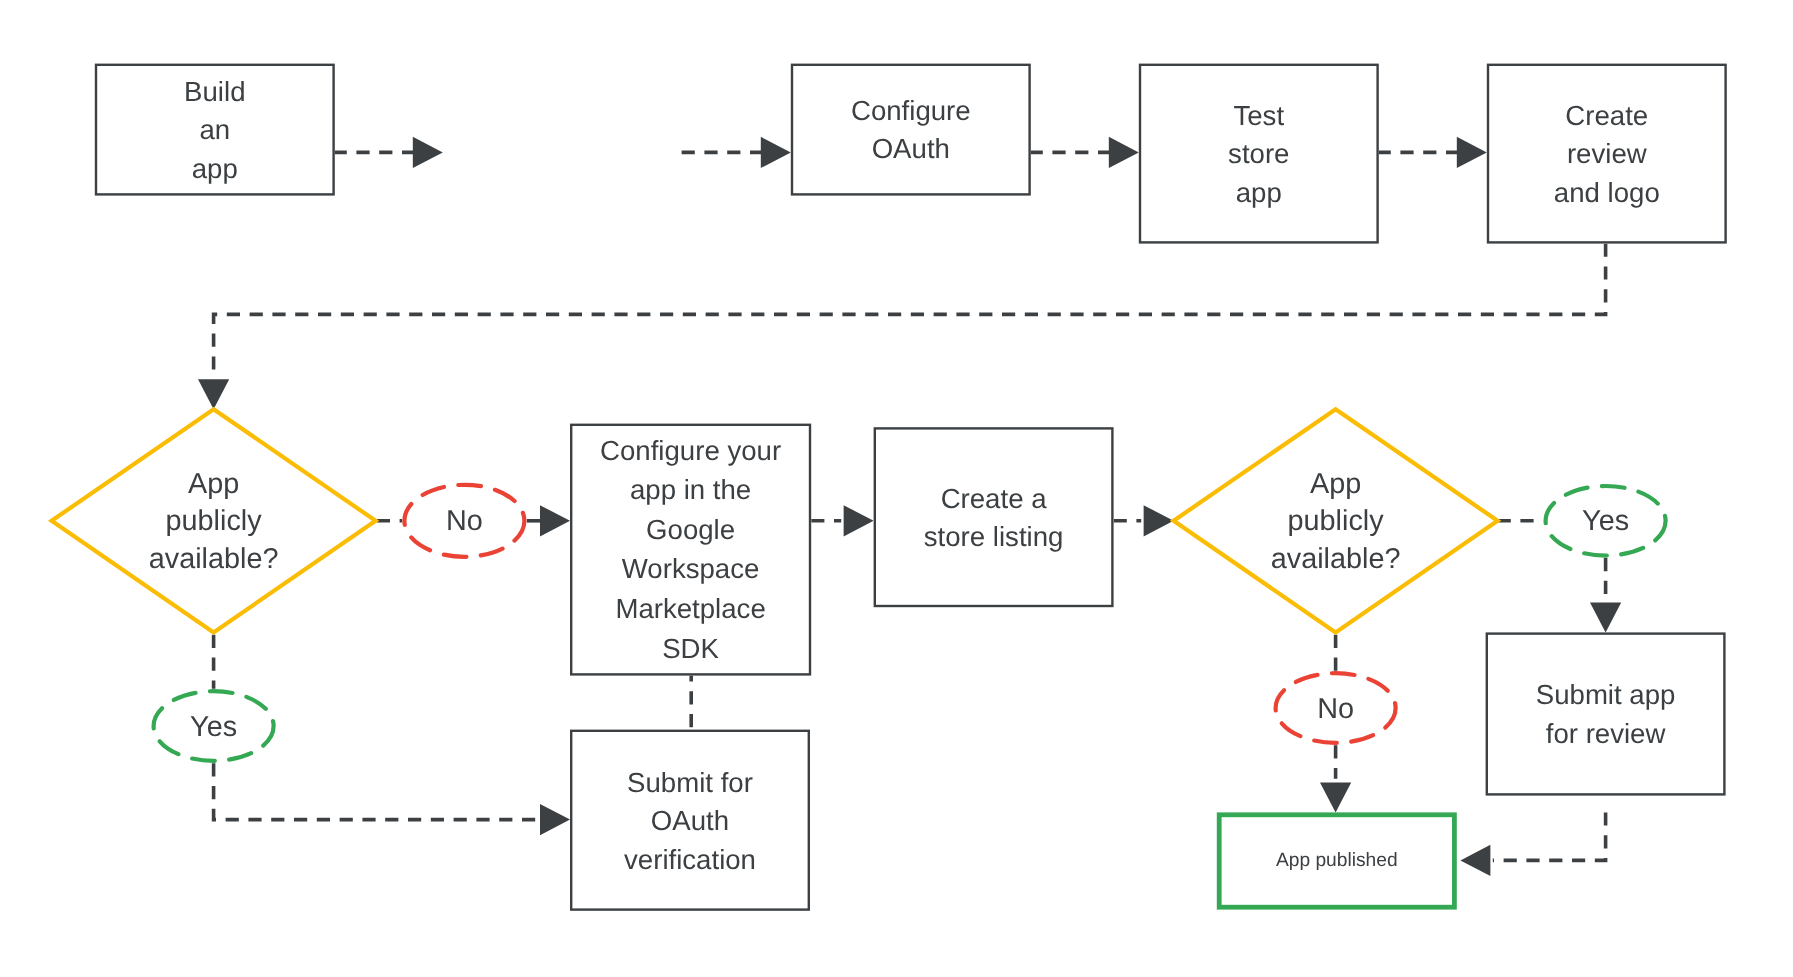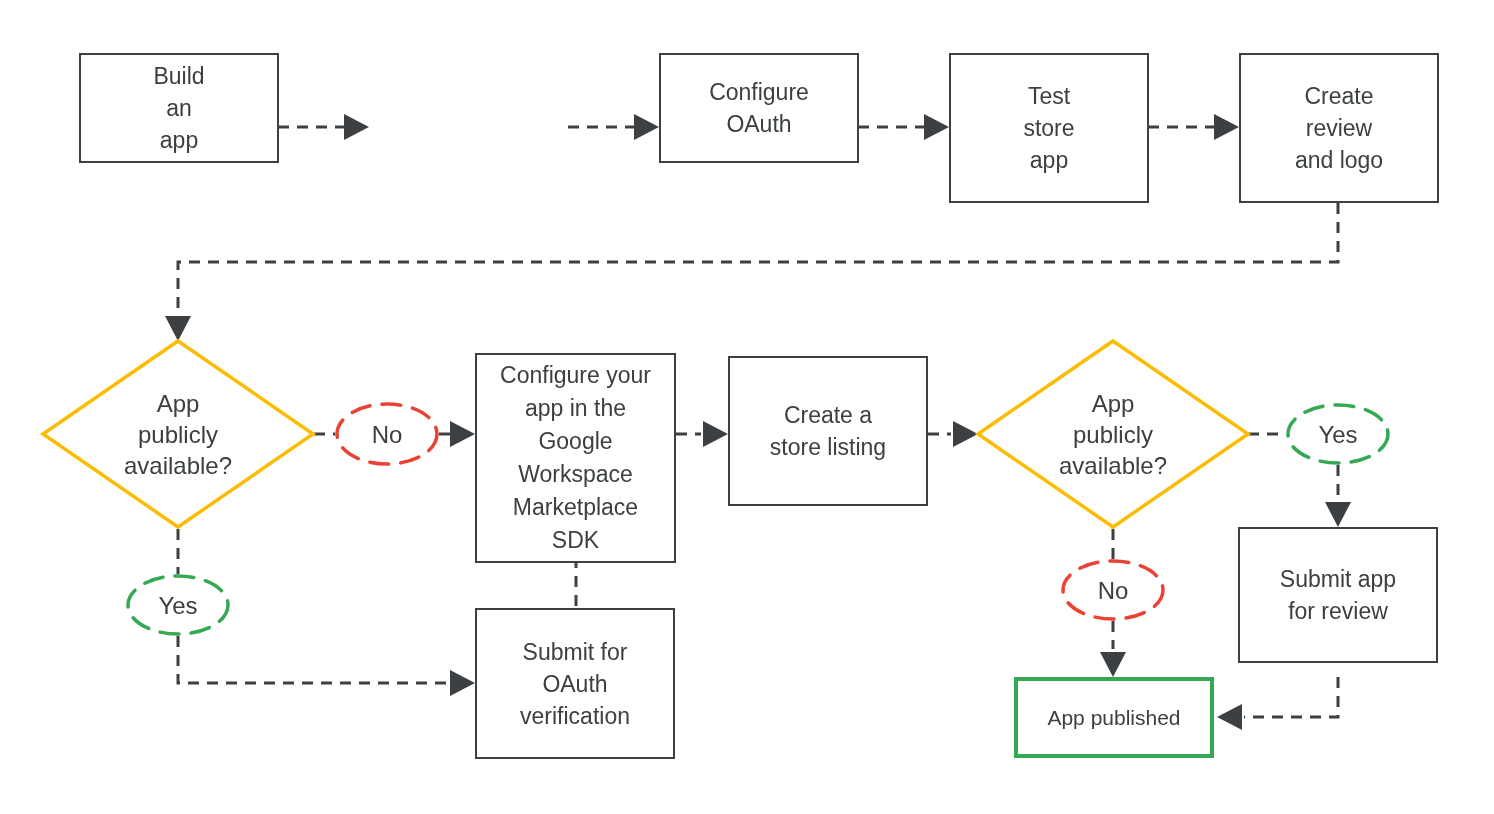--- a/index.html
+++ b/index.html
@@ -25,21 +25,21 @@
   .oval{fill:var(--c-node_background);stroke-width:3.5;stroke-dasharray:19 12;stroke-linecap:round;}
   .oval.red{stroke:var(--c-no_red);}
   .oval.green{stroke:var(--c-yes_green);}
 
   
   .box{position:absolute;background:var(--c-node_background);border:2.5px solid var(--c-line);
        display:flex;align-items:center;justify-content:center;text-align:center;}
   .box-label{white-space:pre-line;font-size:23px;line-height:32px;color:var(--c-text);}
   .sdk .box-label{line-height:33px;}
   .published{border:4px solid var(--c-published_green);}
-  .published .box-label{font-size:21px;}
+  .published .box-label{font-size:16px;}
   .float-label{position:absolute;display:flex;align-items:center;justify-content:center;
        text-align:center;pointer-events:none;}
   .float-label span{white-space:pre-line;font-size:24px;line-height:31px;color:var(--c-text);}
 </style>
 </head>
 <body>
 
 <div class="canvas">
 
   <svg class="layer" viewBox="0 0 1494 814">

